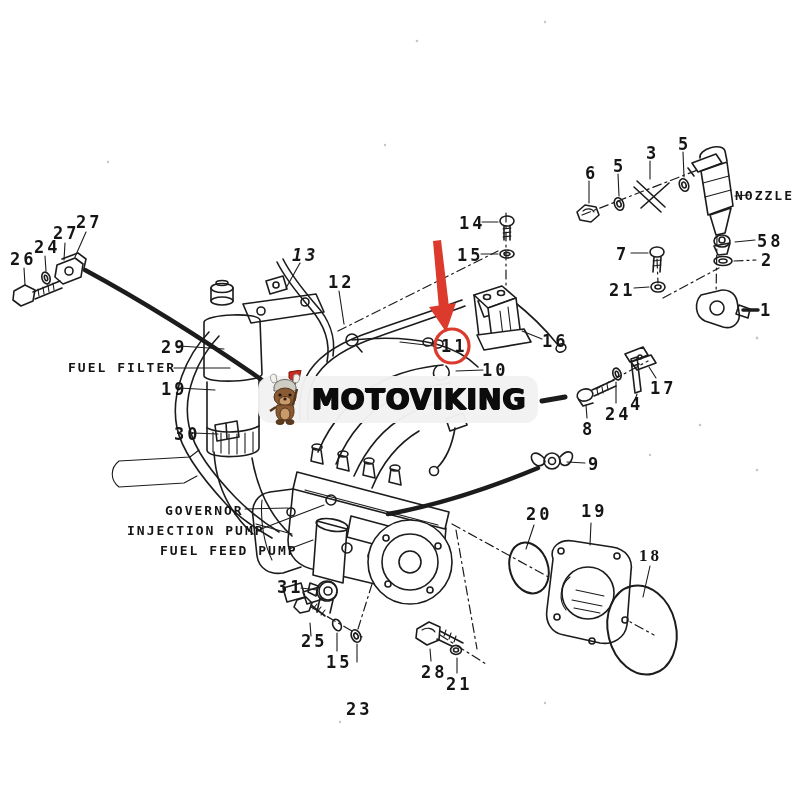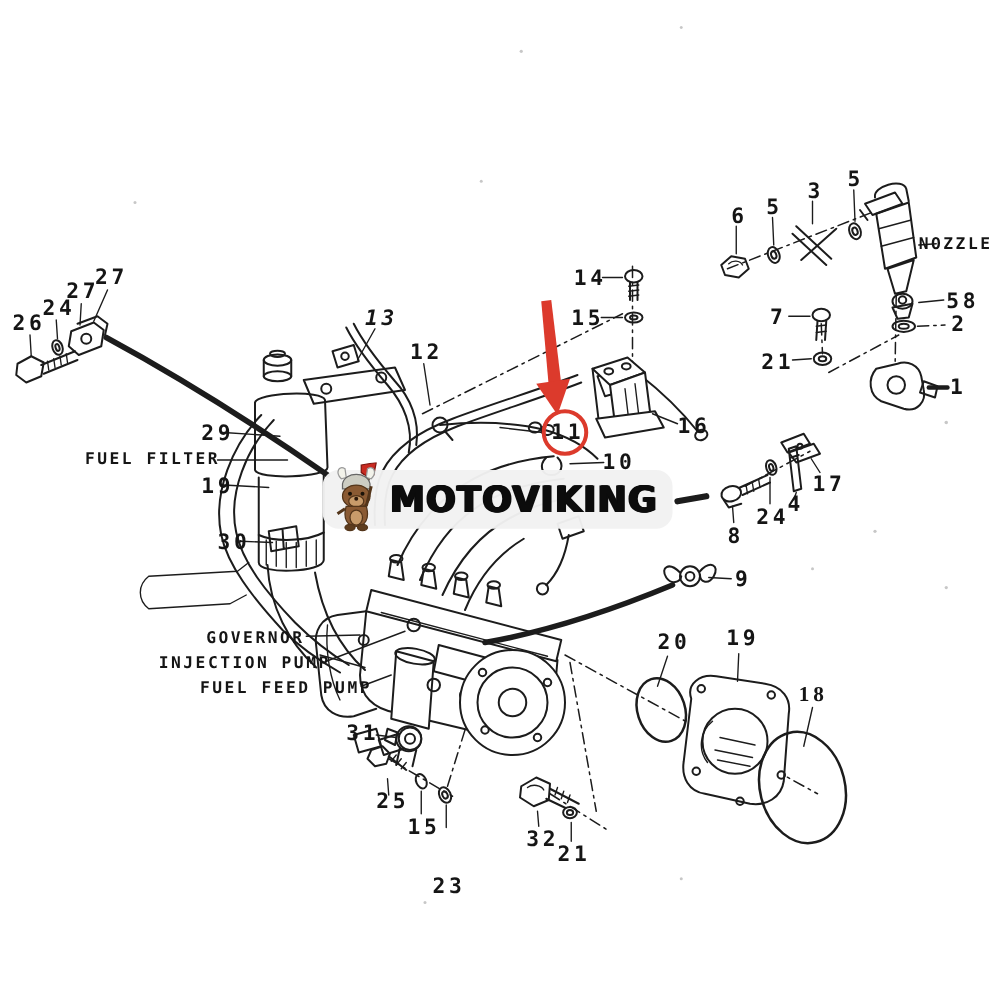--- a/index.html
+++ b/index.html
@@ -331,21 +331,21 @@
       <div class="pn" style="left: 605px; top: 405px;">24</div>
       <div class="pn" style="left: 582px; top: 420px;">8</div>
       <div class="pn" style="left: 588px; top: 455px;">9</div>
       <div class="pn" style="left: 526px; top: 505px;">20</div>
       <div class="pn" style="left: 581px; top: 502px;">19</div>
       <div class="pn" style="left: 639px; top: 547px; font-family: Liberation Serif, serif;">18</div>
       <div class="pn" style="left: 277px; top: 578px;">31</div>
       <div class="pn" style="left: 301px; top: 612px; margin-top: 20px;">25</div>
       <div class="pn" style="left: 326px; top: 653px;">15</div>
       <div class="pn" style="left: 346px; top: 665px; margin-top: 35px;">23</div>
-      <div class="pn" style="left: 421px; top: 663px;">32</div>
+      <div class="pn" style="left: 421px; top: 663px;">28</div>
       <div class="pn" style="left: 446px; top: 675px;">21</div>
     </div>
 
   <div class="wm">
     <svg class="mascot" viewBox="0 0 46 56">
       <g stroke="#53351a" stroke-width="1">
         <rect x="29" y="3" width="3" height="16" fill="#7a4a1f" transform="rotate(18 30 11)"></rect>
         <path d="M25,2 L37,0 L35,10 C31,12 27,10 25,8 Z" fill="#c92a21" stroke="#7a1610"></path>
         <path d="M9,13 C4,8 7,2 12,5 L13,12 Z" fill="#f2f2ea" stroke="#999"></path>
         <path d="M33,13 C38,8 35,2 30,5 L29,12 Z" fill="#f2f2ea" stroke="#999"></path>

